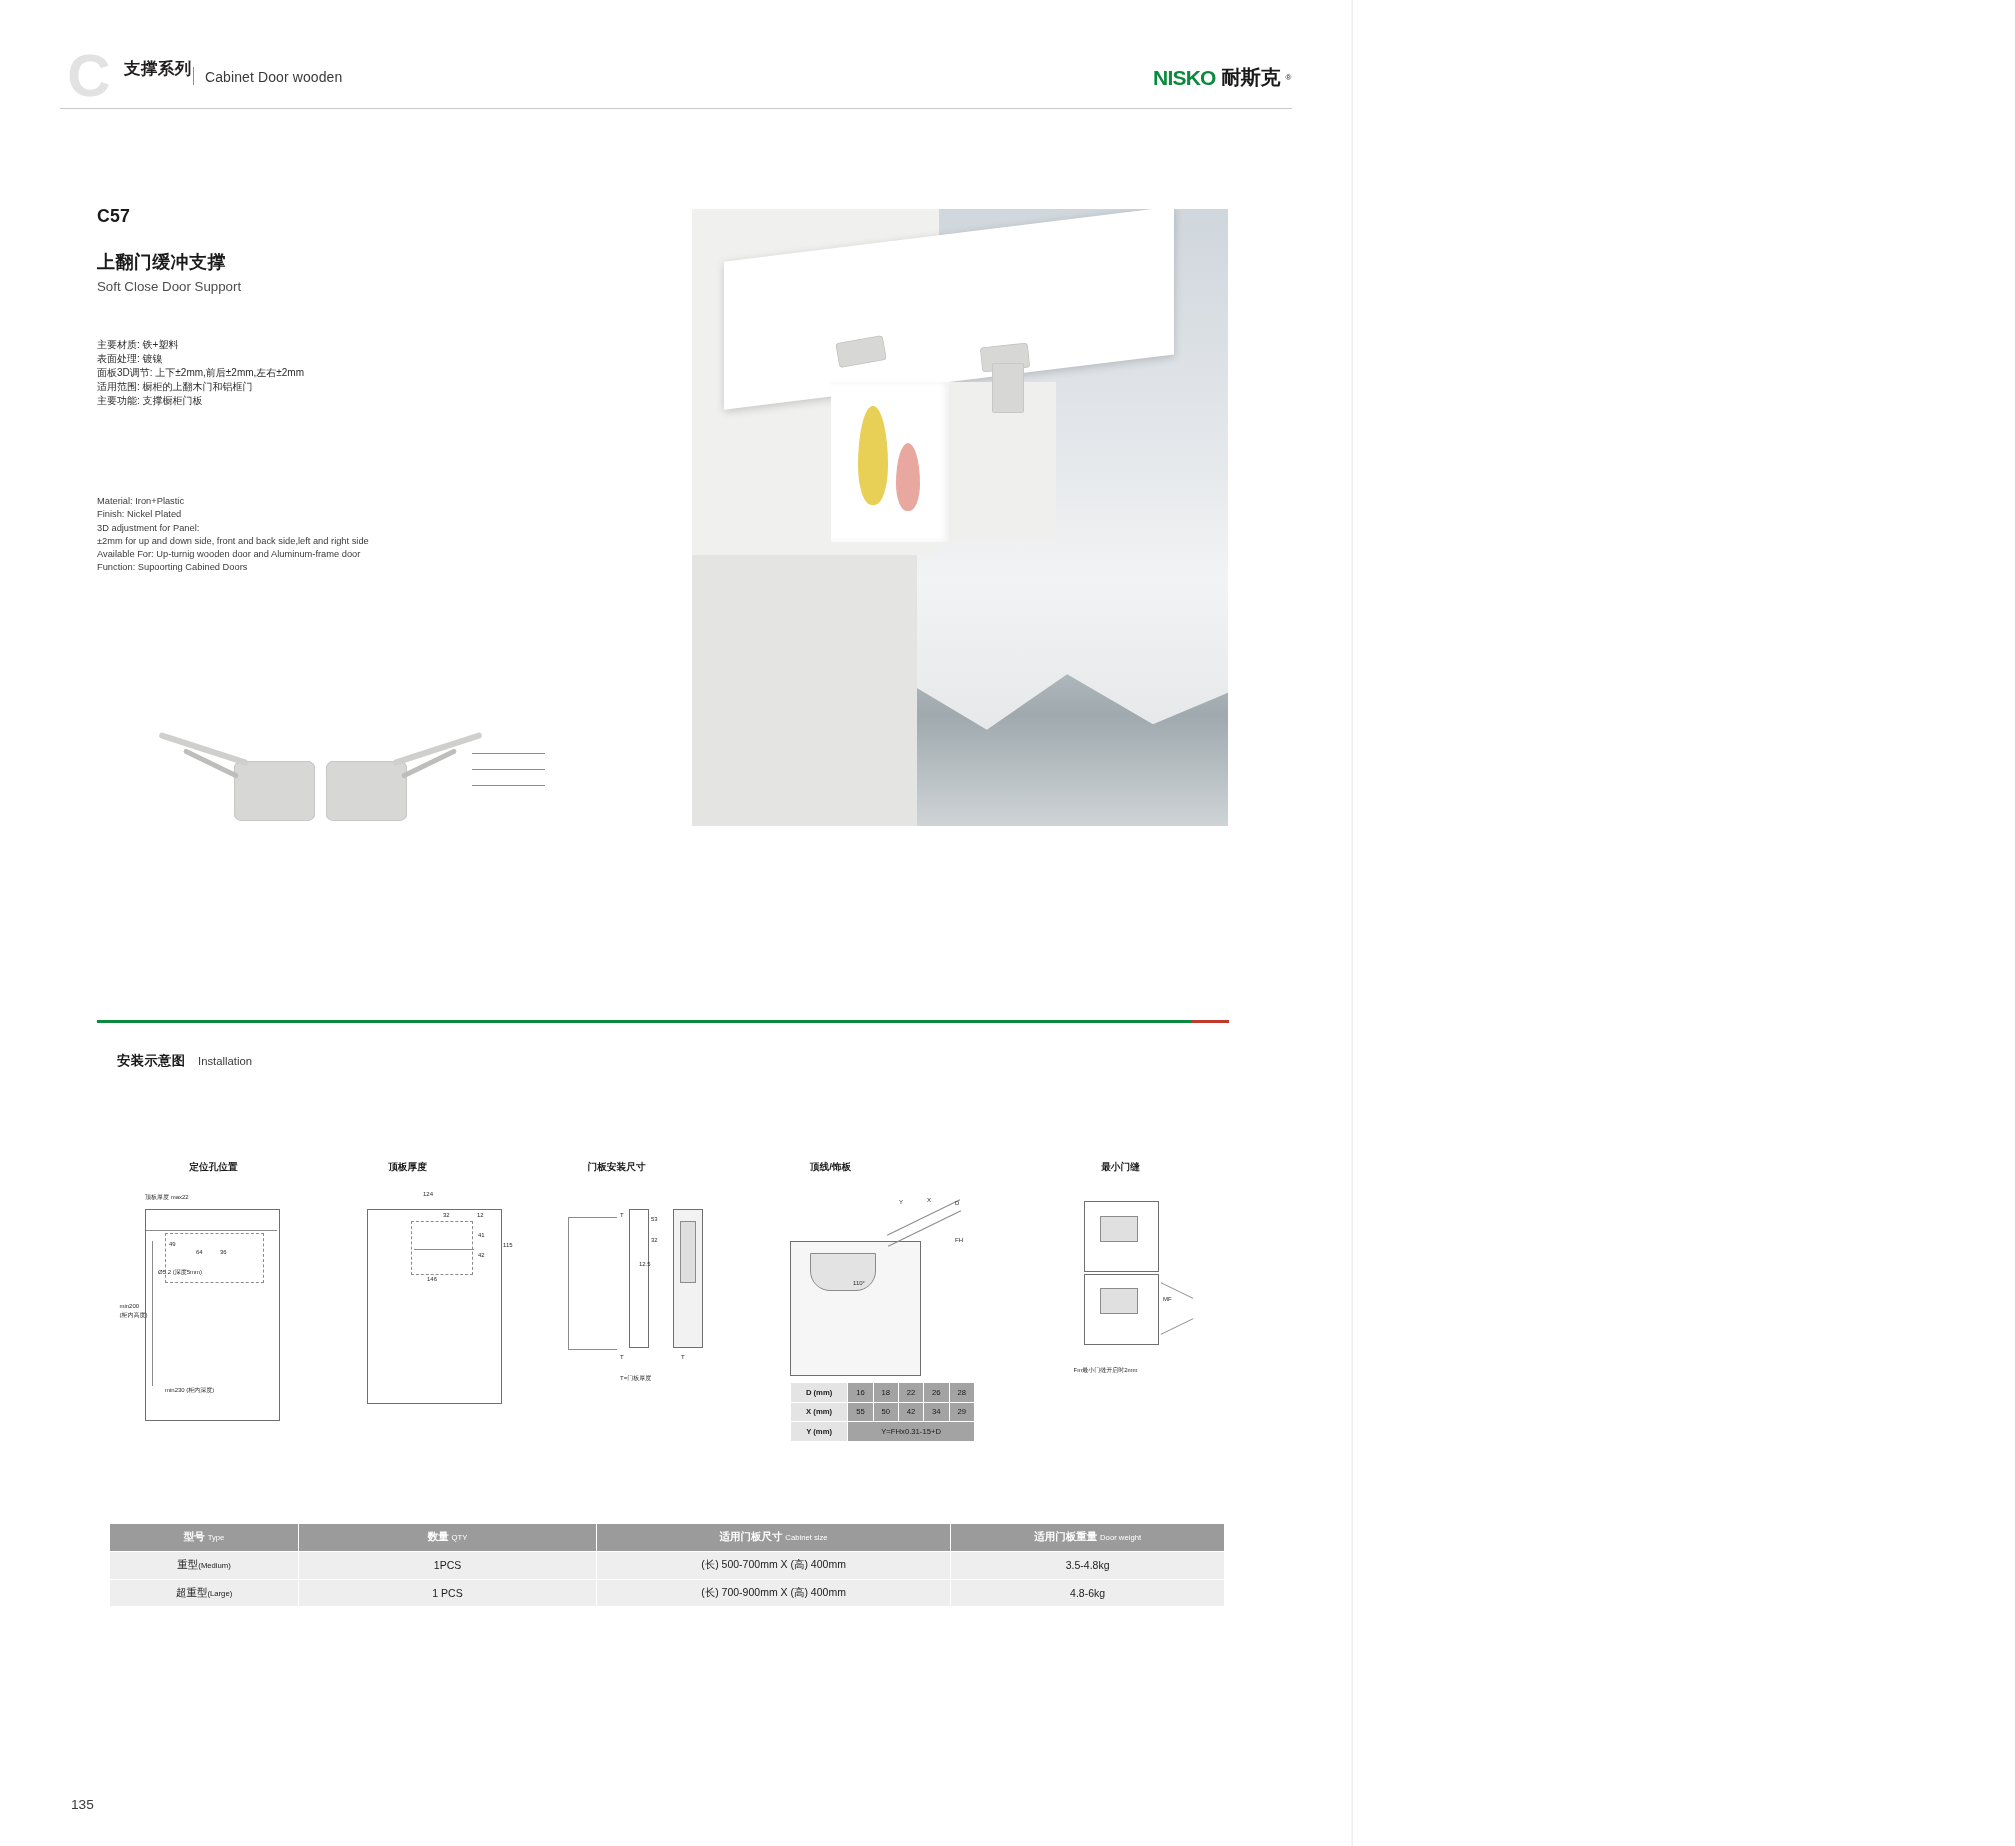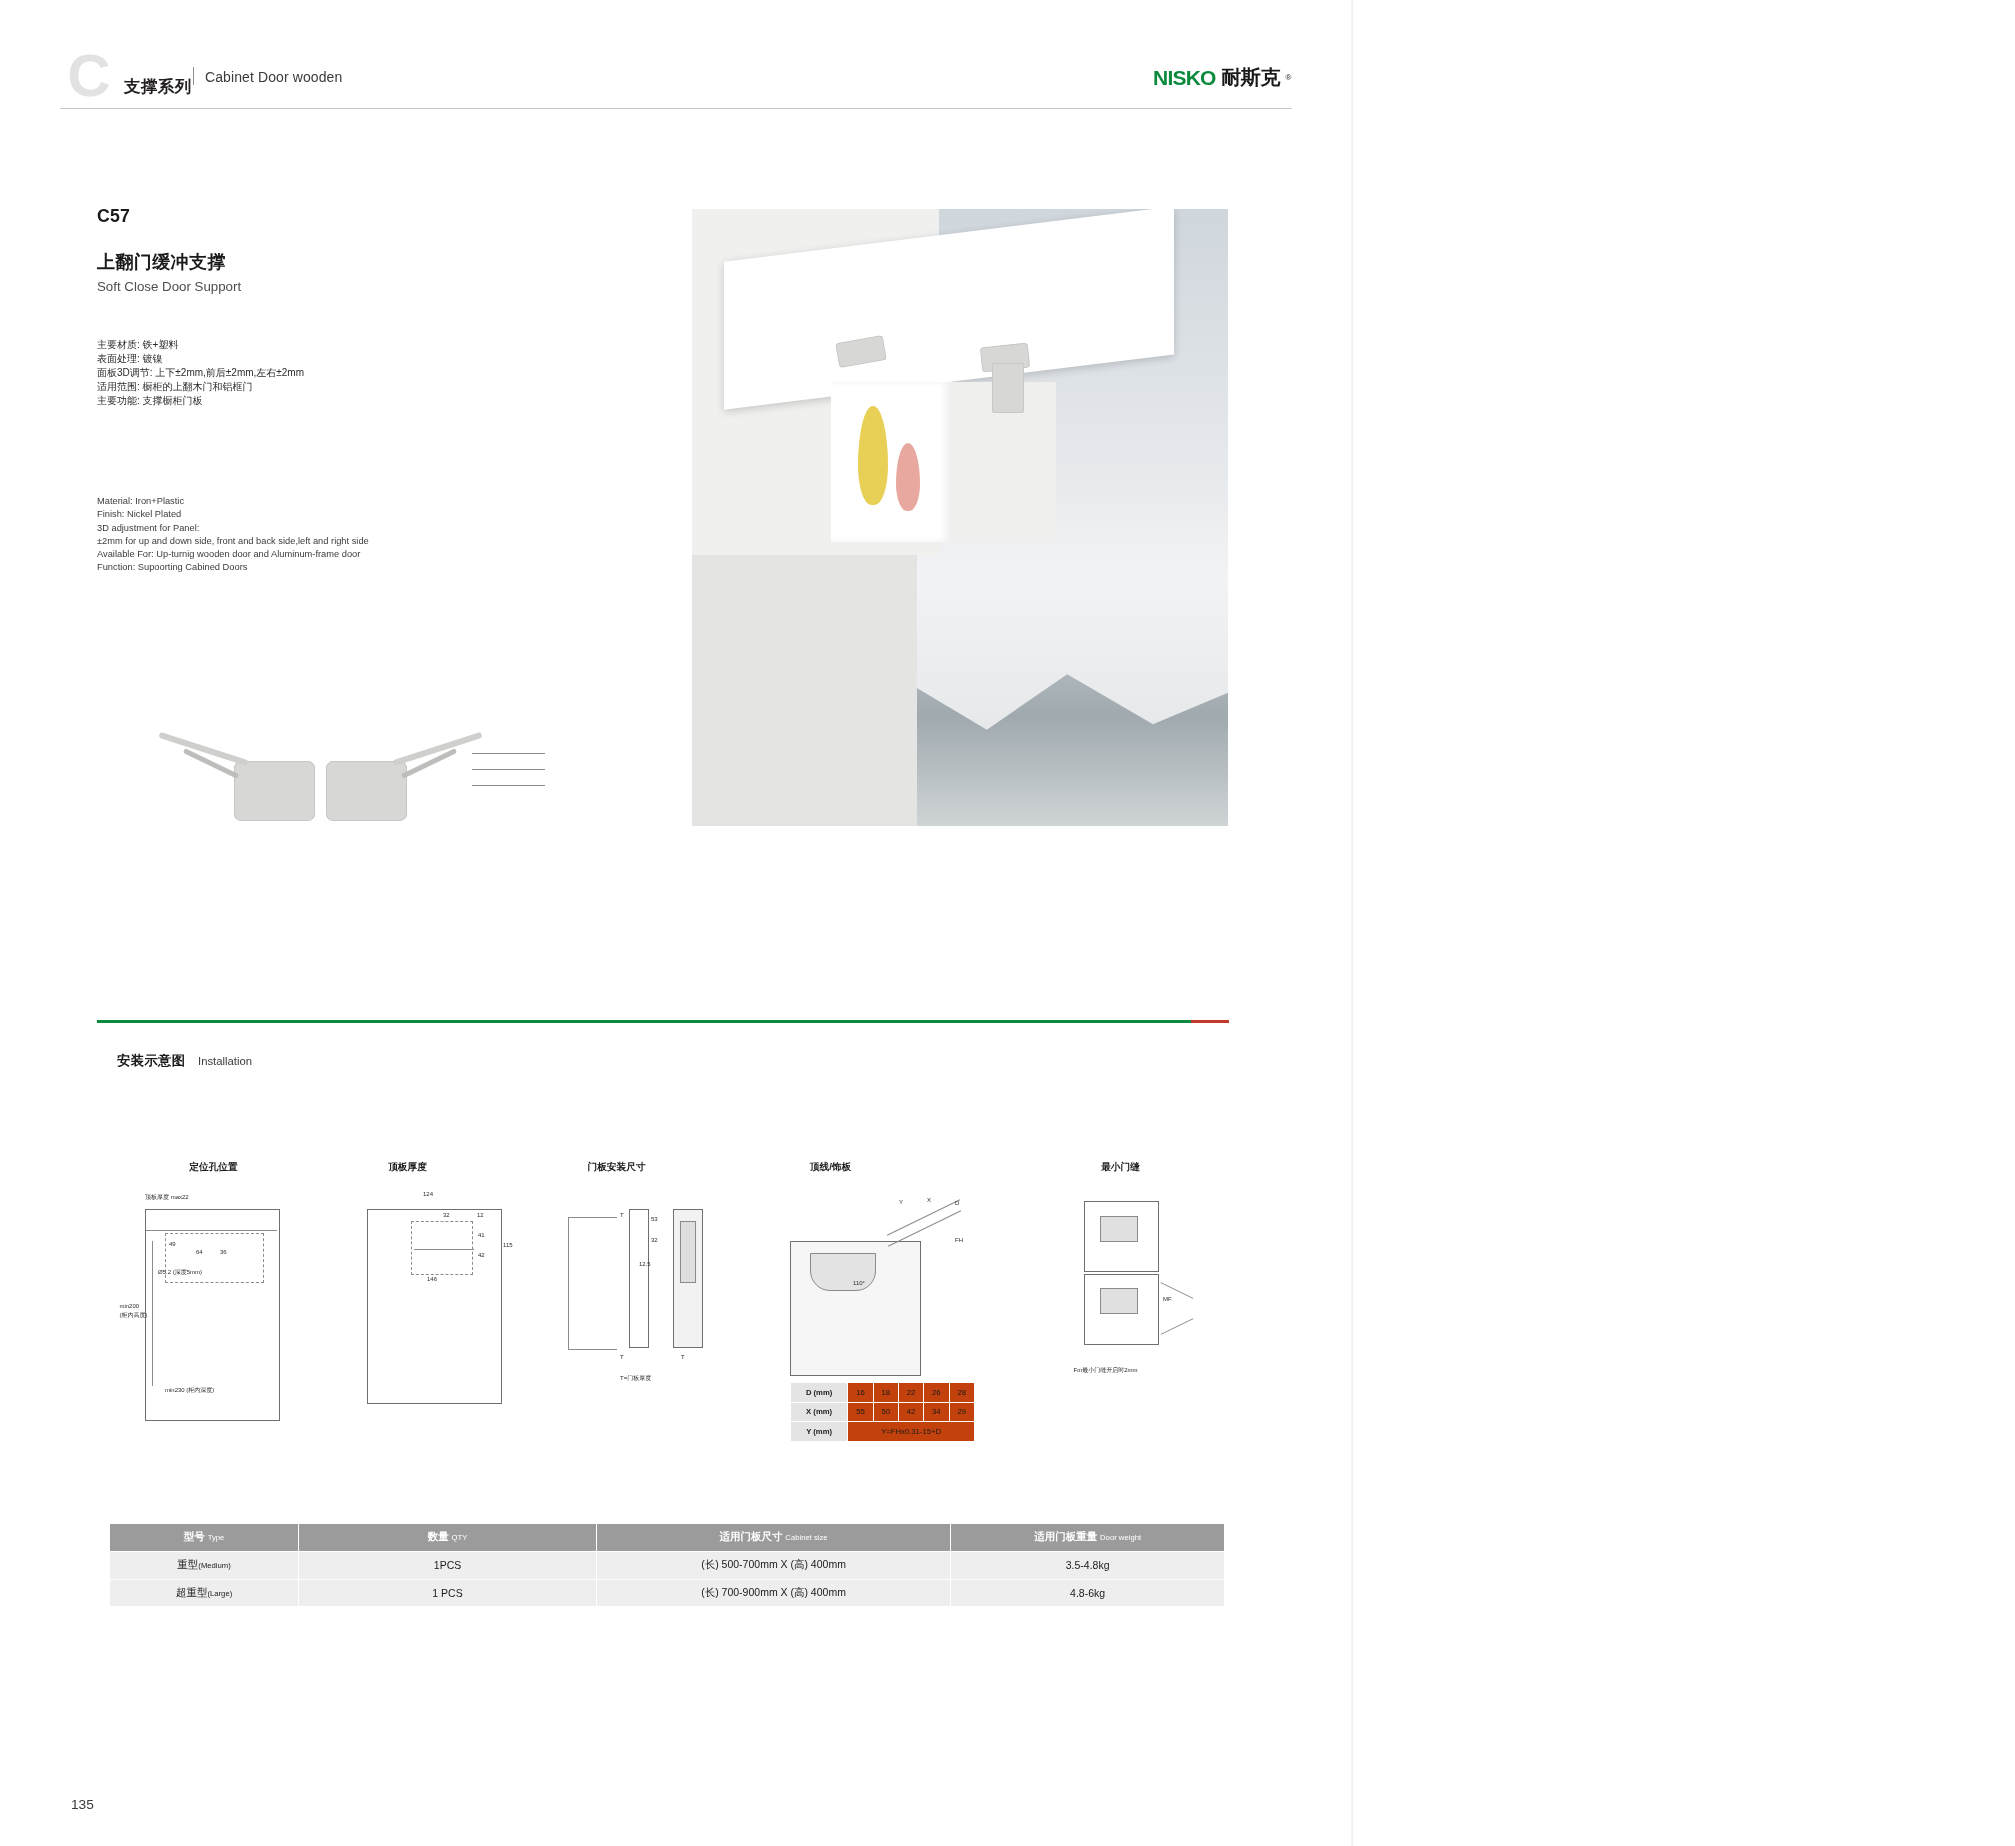--- a/index.html
+++ b/index.html
@@ -6,21 +6,21 @@
   body{font-family:"Liberation Sans", sans-serif;color:#231f20;}
   #page{position:relative;width:2703px;height:1847px;background:#ffffff;overflow:hidden;}
   .page{position:relative;width:50%;height:100%;box-sizing:border-box;}
   .page.left{padding:0;}
   .gutter{position:absolute;left:50%;top:0;width:0.8px;height:100%;background:#e7e7e7;transform:translateX(-0.4px);}
 
   
   .hdr{position:absolute;left:60px;right:60px;top:56px;height:52px;}
   .hdr .rule{position:absolute;left:0;right:0;top:52px;height:1.2px;background:#c9c9c9;}
   .hdr .cmark{position:absolute;left:7.3px;top:-10.5px;font-size:60px;line-height:60px;font-weight:700;color:#e2e2e2;font-family:"Liberation Sans",sans-serif;}
-  .hdr .cn{position:absolute;left:64px;top:20px;font-size:16.5px;font-weight:700;color:#231f20;letter-spacing:0.4px;}
+  .hdr .cn{position:absolute;left:64px;top:2px;font-size:16.5px;font-weight:700;color:#231f20;letter-spacing:0.4px;}
   .hdr .bar{position:absolute;left:133px;top:11.3px;width:1.2px;height:17.7px;background:#8e8e8e;}
   .hdr .en{position:absolute;left:145px;top:13.3px;font-size:14px;color:#3a3a3a;letter-spacing:0.1px;}
   .brand{position:absolute;right:0;top:8px;display:flex;align-items:center;gap:5.6px;}
   .brand .nis{font-size:21px;font-weight:700;letter-spacing:-0.8px;color:#0b8a3d;font-family:"Liberation Sans",sans-serif;margin-left:40px;}
   .brand .cnb{font-size:20px;font-weight:700;color:#1a1a1a;letter-spacing:-0.4px;}
   .brand .reg{font-size:8px;vertical-align:super;color:#1a1a1a;}
 
   
   .code{position:absolute;font-size:17.7px;font-weight:600;color:#1a1a1a;letter-spacing:0.2px;}
   .ttl-cn{position:absolute;font-size:18px;font-weight:700;color:#1a1a1a;letter-spacing:0.4px;}
@@ -59,21 +59,21 @@
   .fill{position:absolute;background:#dcdcdc;border:0.8px solid #8b8b8b;}
 
   
   table{border-collapse:collapse;position:absolute;}
   .t1{font-size:10.5px;}
   .t1 th{background:#9b9b9b;color:#ffffff;font-weight:700;padding:6.4px 0;border:1.2px solid #ffffff;text-align:center;}
   .t1 th .en{font-size:7.7px;font-weight:400;}
   .t1 td{background:#eeeeee;color:#1a1a1a;padding:6.4px 0;border:1.2px solid #ffffff;text-align:center;}
   .t1 td .en{font-size:7.7px;}
   .t2{font-size:8.9px;}
-  .t2 td{background:#c2410c;color:#1a1a1a;text-align:center;padding:4.8px 0;border:0.8px solid #ffffff;}
+  .t2 td{background:#a3a3a3;color:#1a1a1a;text-align:center;padding:4.8px 0;border:0.8px solid #ffffff;}
   .t2 td.lbl{background:#e4e4e4;font-weight:600;}
 
   .pgno{position:absolute;bottom:35px;font-size:13.7px;color:#3a3a3a;}
 </style>
 </head>
 <body>
 
 <div id="page">
   <div class="gutter"></div>
 

